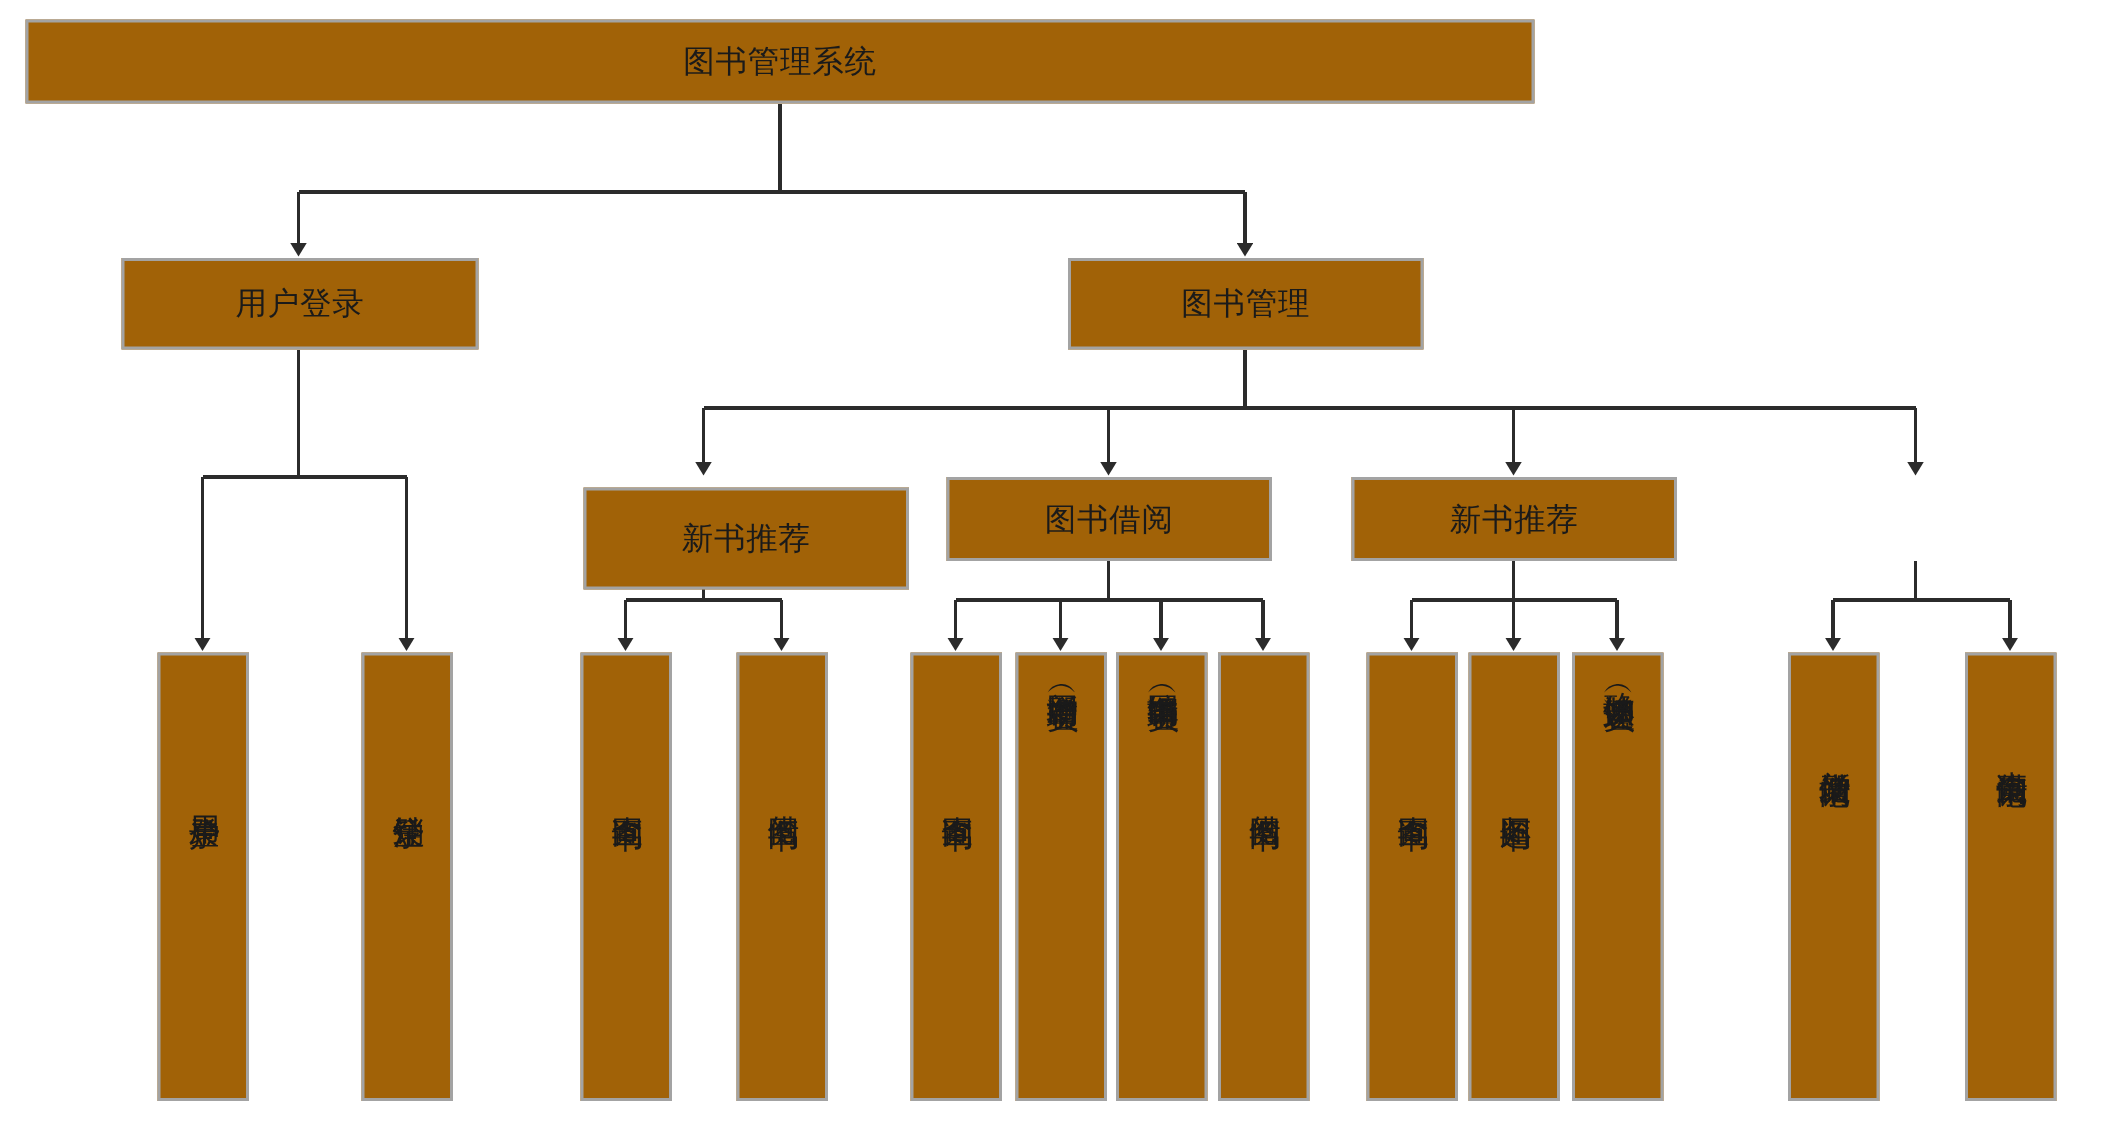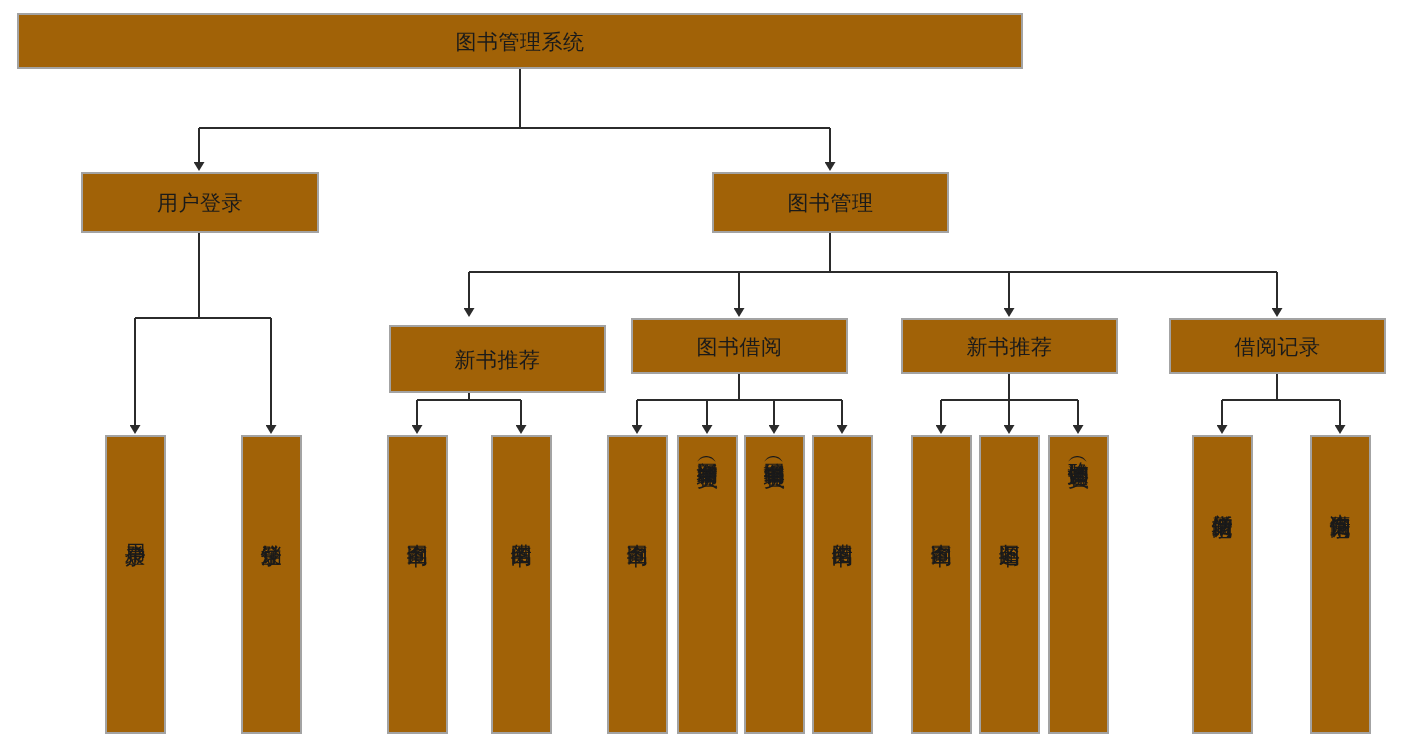--- a/index.html
+++ b/index.html
@@ -148,23 +148,20 @@
 
   <div class="node level3 node-h" style="left:361px; top:325px; width:217px; height:68px;margin-left:28px;">
     <span class="label">新书推荐</span>
   </div>
   <div class="node level3 node-h" style="left:631px; top:318px; width:217px; height:56px;">
     <span class="label">图书借阅</span>
   </div>
   <div class="node level3 node-h" style="left:901px; top:318px; width:217px; height:56px;">
     <span class="label">新书推荐</span>
   </div>
-  <div class="node level3 node-h" style="left:1169px; top:318px; width:217px; height:56px;">
-    <span class="label">借阅记录</span>
-  </div>
 
   <div class="node leaf mid" style="left:105px; top:435px; width:61px; height:299px;">
     <span class="label">用户登录</span>
   </div>
   <div class="node leaf mid" style="left:241px; top:435px; width:61px; height:299px;">
     <span class="label">注销登录</span>
   </div>
 
   <div class="node leaf mid" style="left:387px; top:435px; width:61px; height:299px;">
     <span class="label">查询图书</span>

